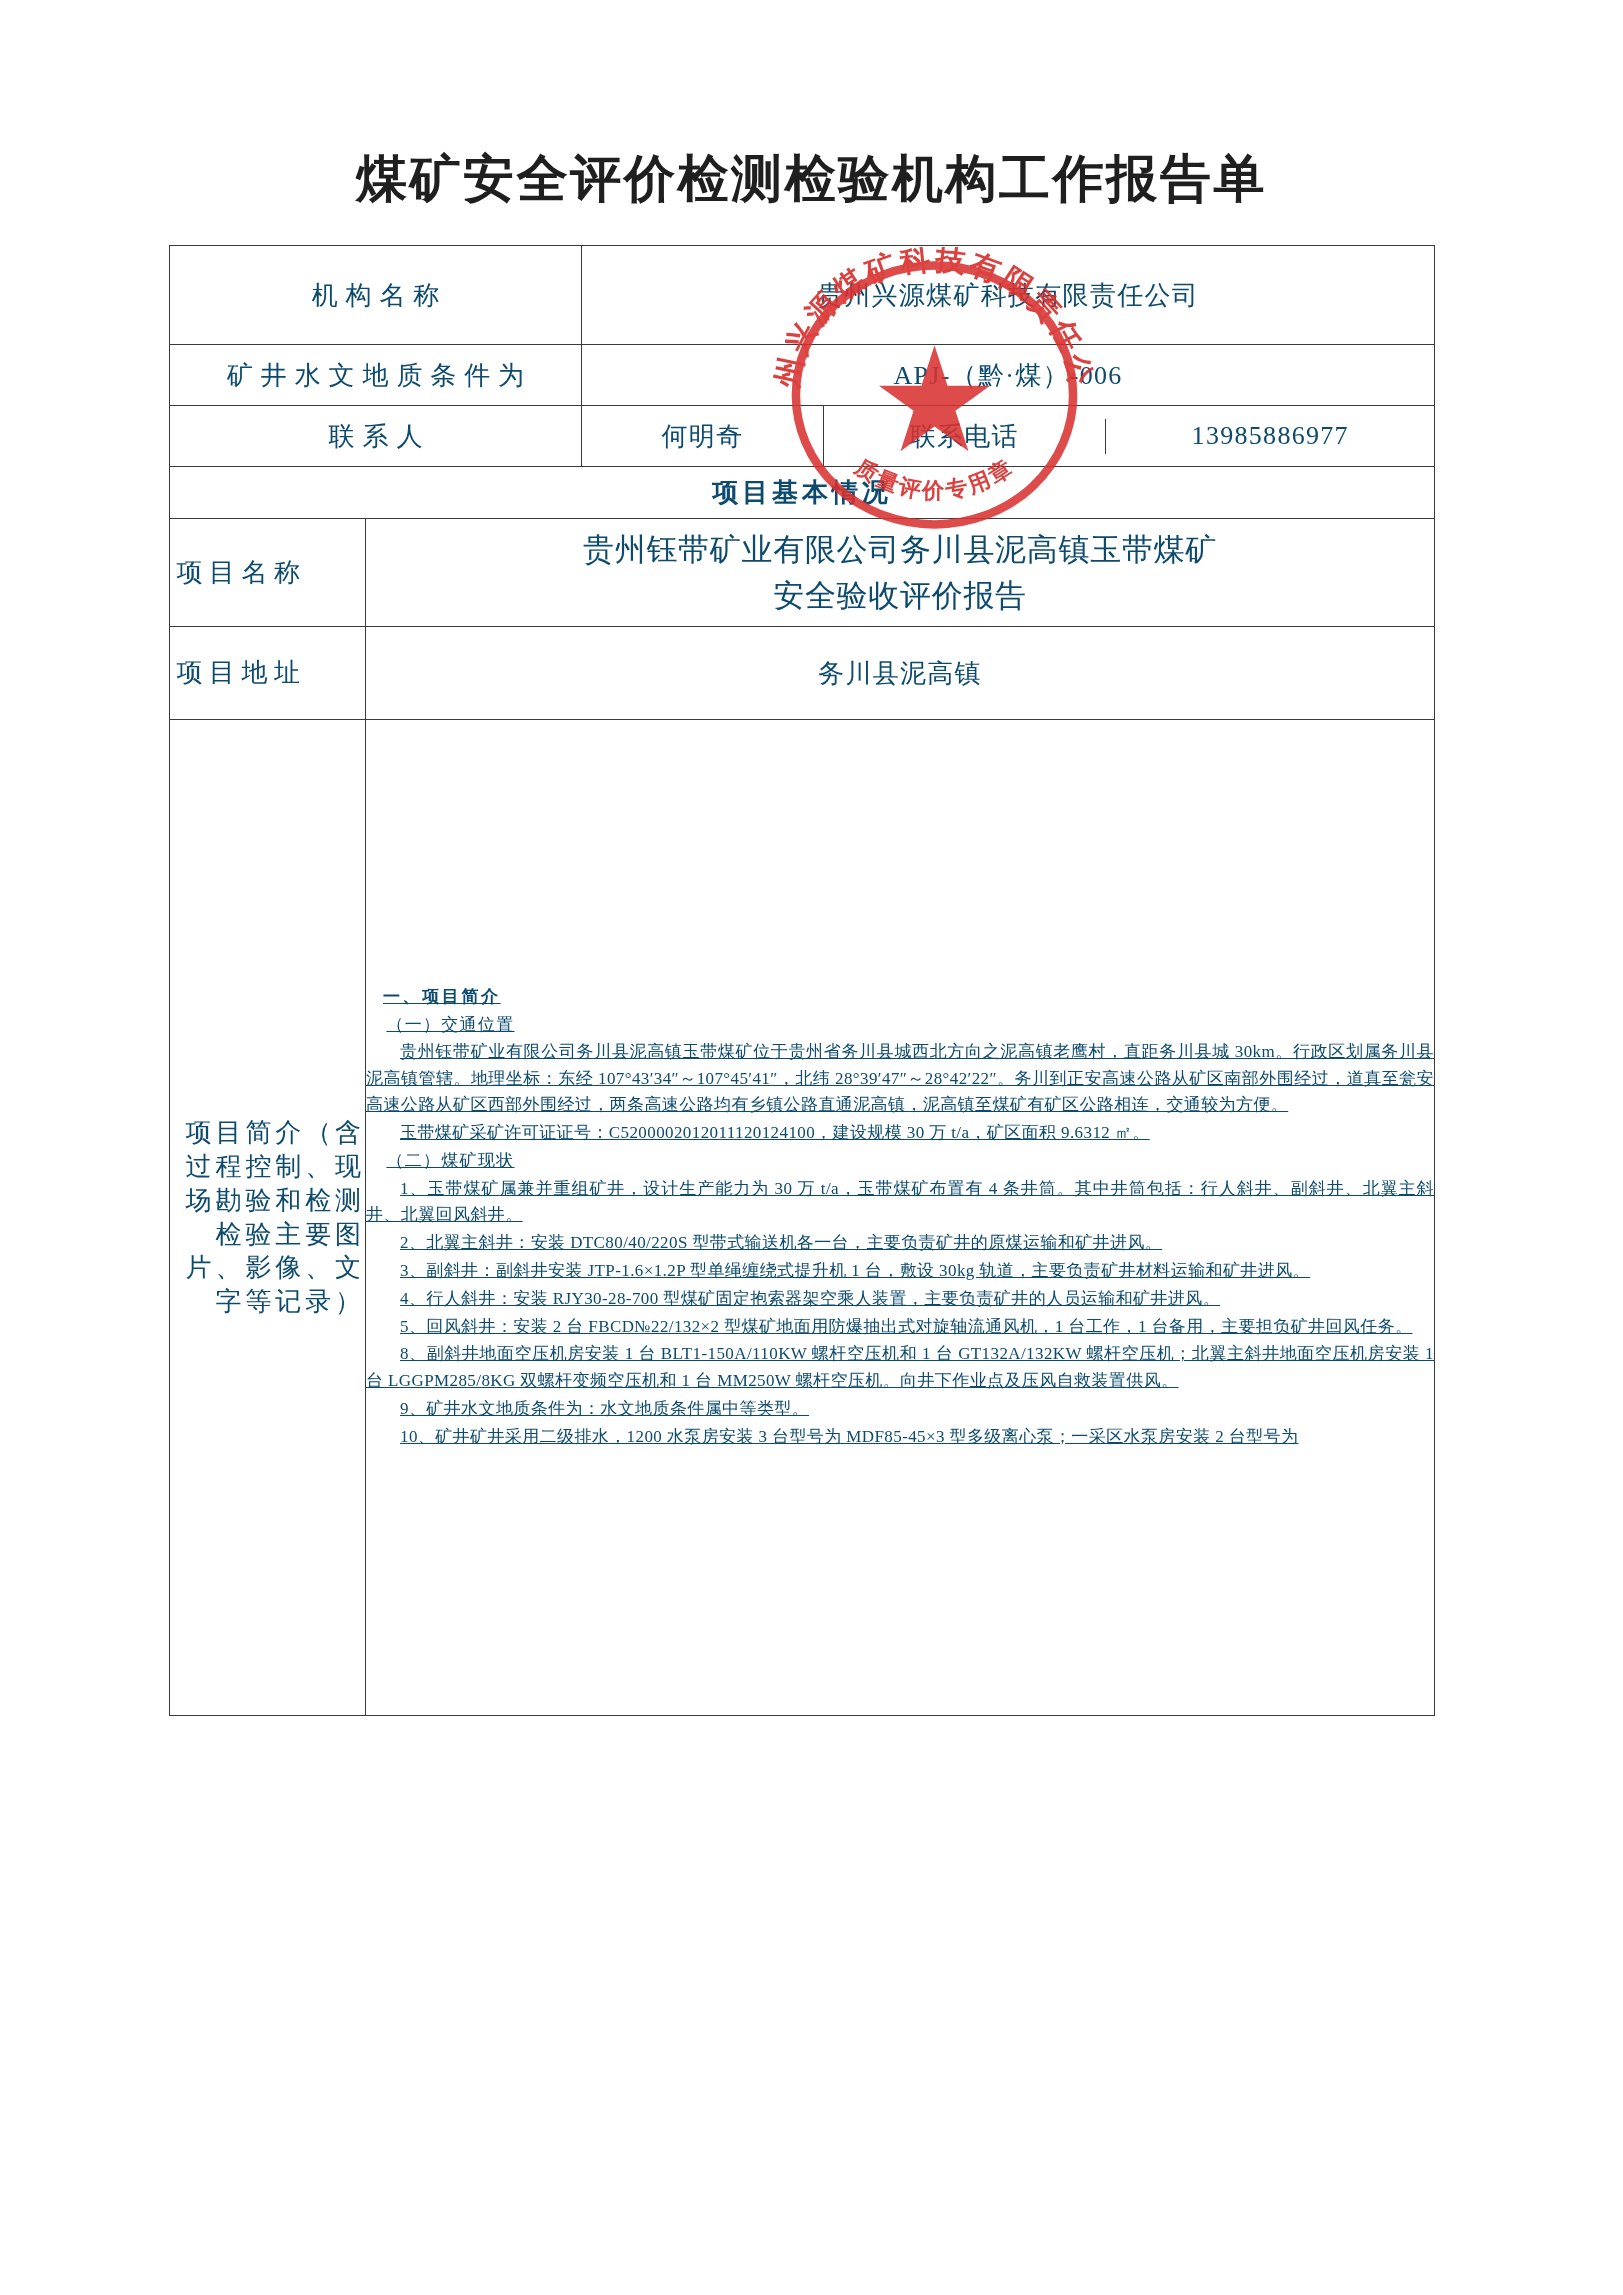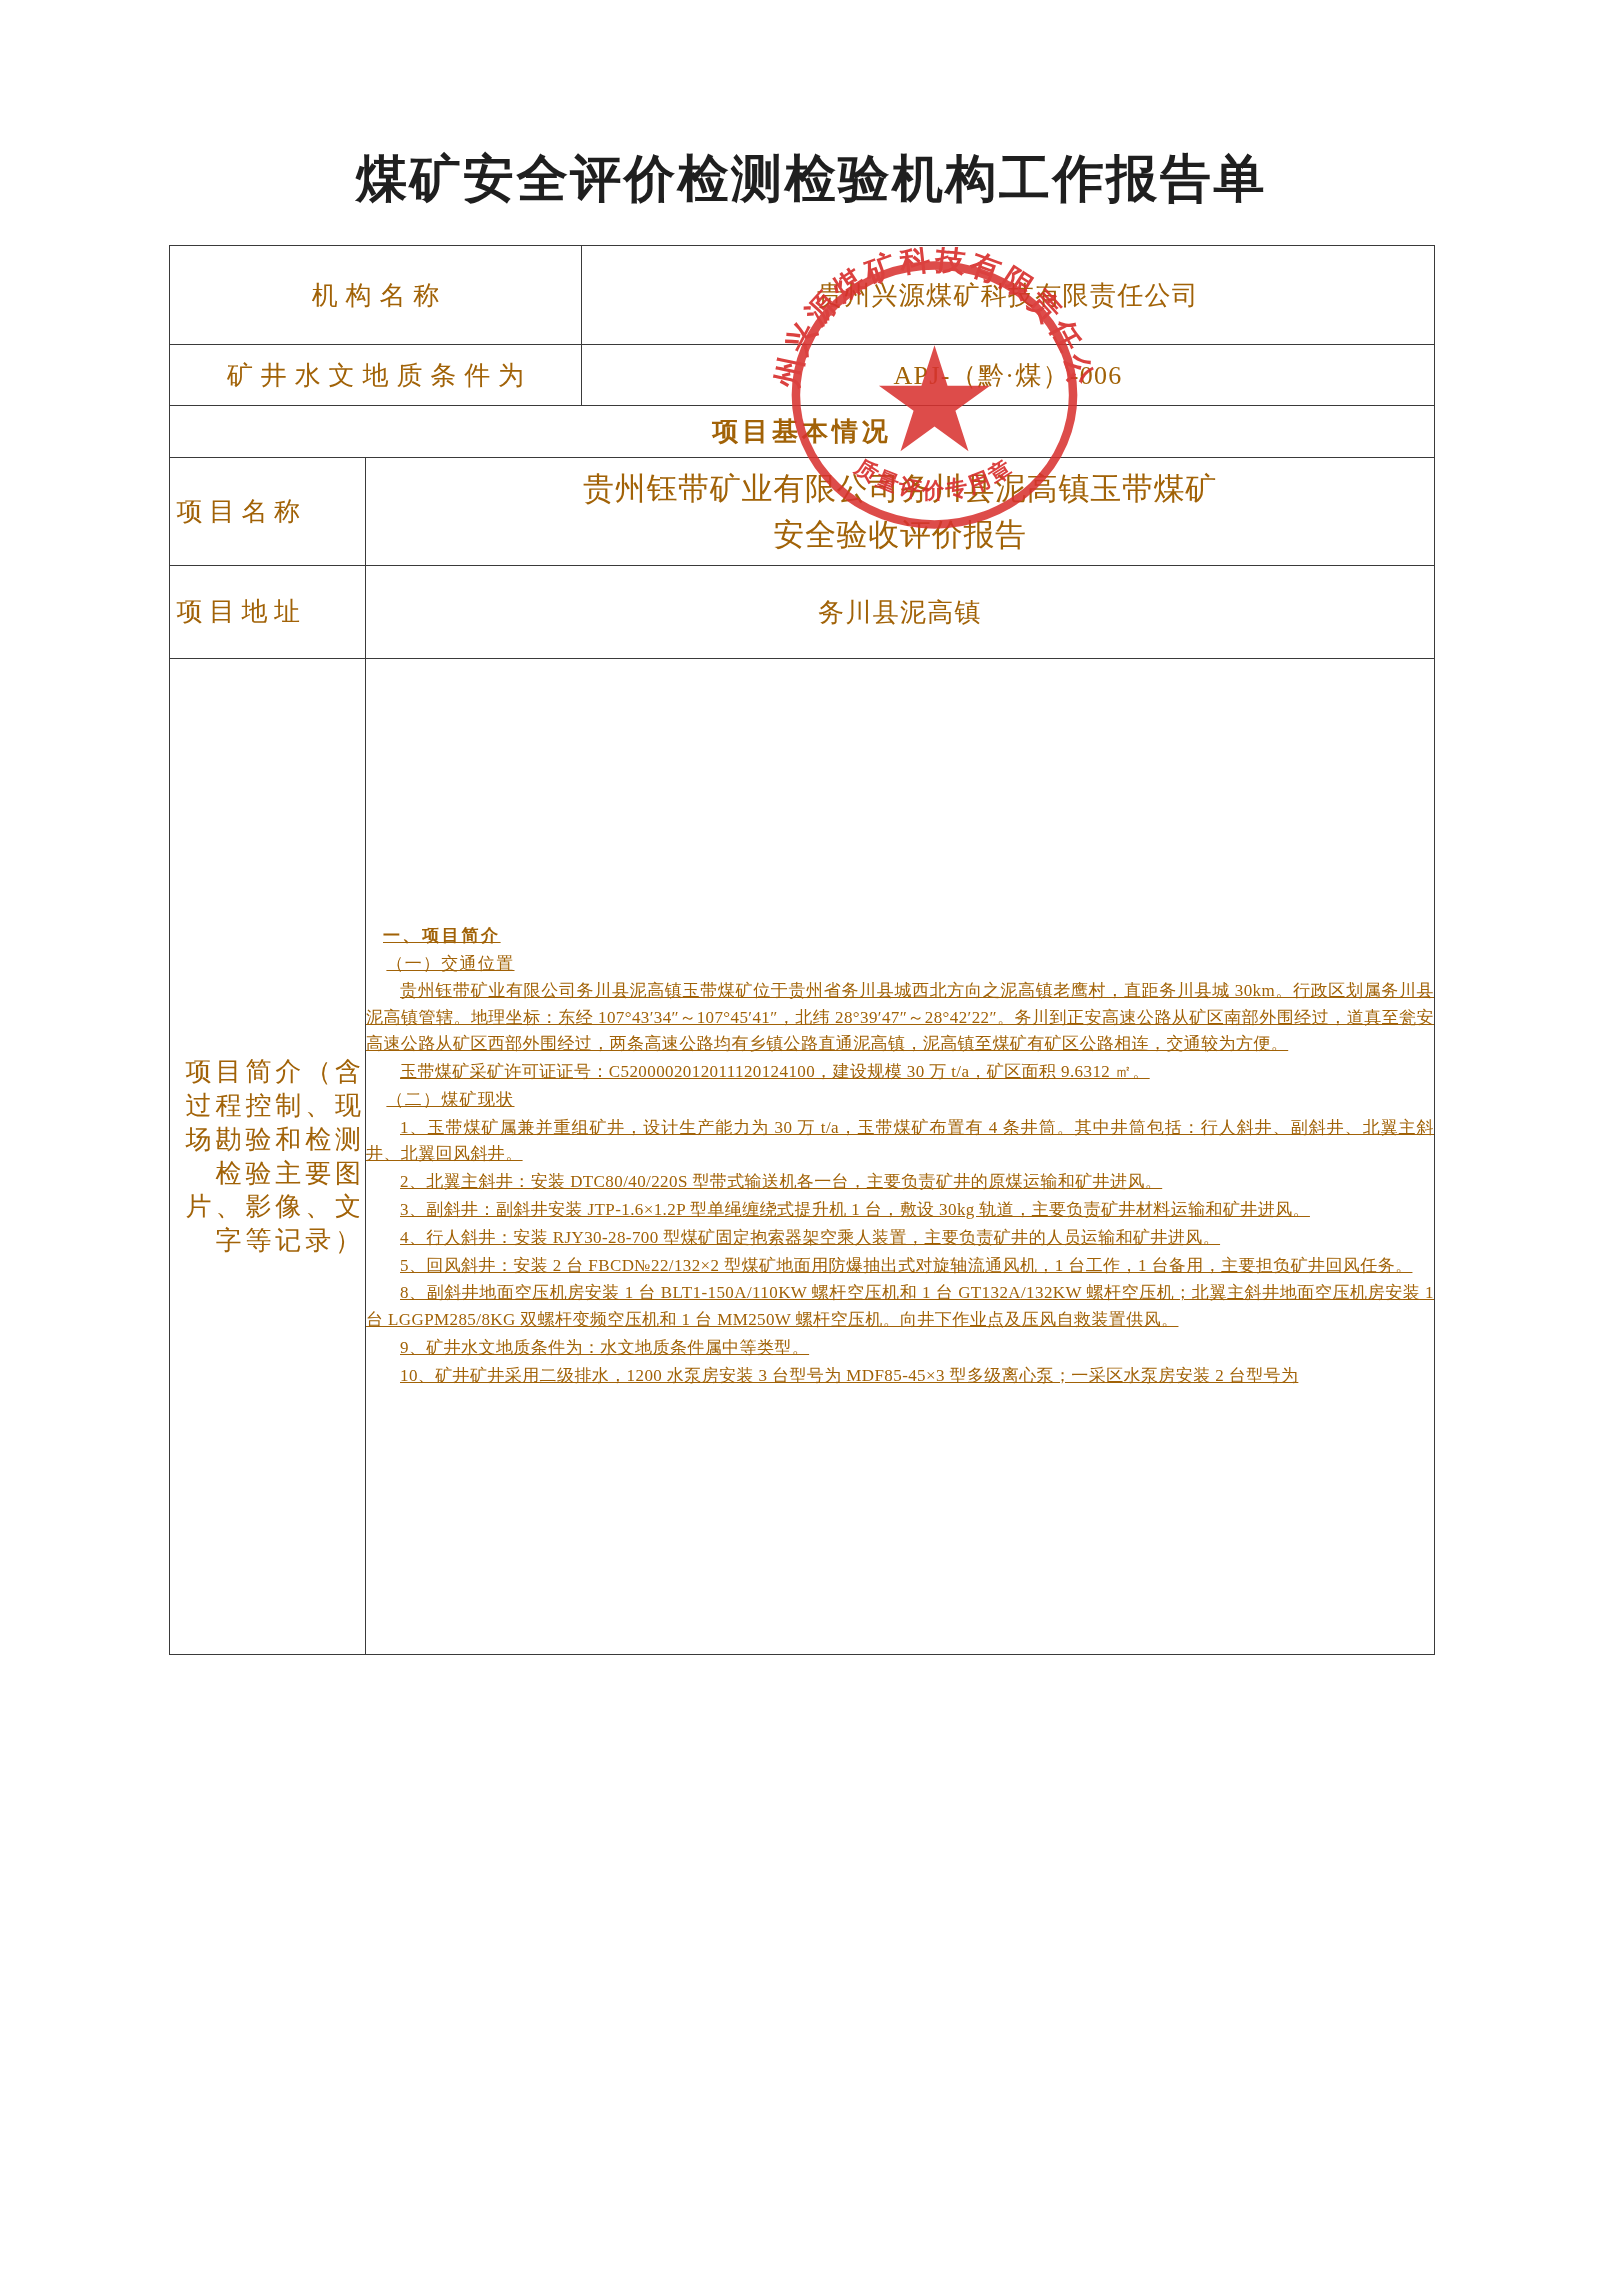--- a/index.html
+++ b/index.html
@@ -30,21 +30,21 @@
     left:169px;top:245px;
     width:1266px;
     border-collapse:collapse;
     table-layout:fixed;
   }
   .tbl td{
     border:1.3px solid #3a3a3a;
     padding:0;
     vertical-align:middle;
     font-size:26px;
-    color:#a16207;
+    color:#0c4a6e;
   }
   .cellpad{padding:9.2px 10.5px;}
 
   .lbl{
     text-align:center;
     letter-spacing:7.9px;
     text-indent:7.9px;
     font-size:26px;
     white-space:nowrap;
   }
@@ -121,20 +121,38 @@
       <tr>
         <td colspan="2" class="cellpad lbl" style="height:98px">机构名称</td>
         <td colspan="2" class="cellpad val-center">贵州兴源煤矿科技有限责任公司</td>
       </tr>
 
       <tr>
         <td colspan="2" class="cellpad lbl" style="height:60px">矿井水文地质条件为</td>
         <td colspan="2" class="cellpad val-center">APJ-（黔·煤）-006</td>
       </tr>
 
+      <tr>
+        <td colspan="2" class="cellpad lbl" style="height:60px">联系人</td>
+        <td class="cellpad val-center">何明奇</td>
+        <td class="cellpad" style="padding:0">
+          <table style="width:100%;border-collapse:collapse;table-layout:fixed">
+            <colgroup>
+                <col style="width:281px">
+                <col style="width:330px">
+              </colgroup>
+            <tbody>
+                <tr>
+              <td style="border:0;border-right:1.3px solid #3a3a3a" class="cellpad val-center">联系电话</td>
+              <td style="border:0" class="cellpad val-center">13985886977</td>
+            </tr>
+          </tbody>
+            </table>
+        </td>
+      </tr>
 
       <tr>
         <td colspan="4" class="sec-head" style="height:51px">项目基本情况</td>
       </tr>
 
       <tr>
         <td class="lbl-wrap" style="height:107px">项目名称</td>
         <td colspan="3" class="cellpad" style="text-align:center;font-size:31px;line-height:1.46;letter-spacing:0.7px">
           <div>贵州钰带矿业有限公司务川县泥高镇玉带煤矿</div>
           <div>安全验收评价报告</div>

